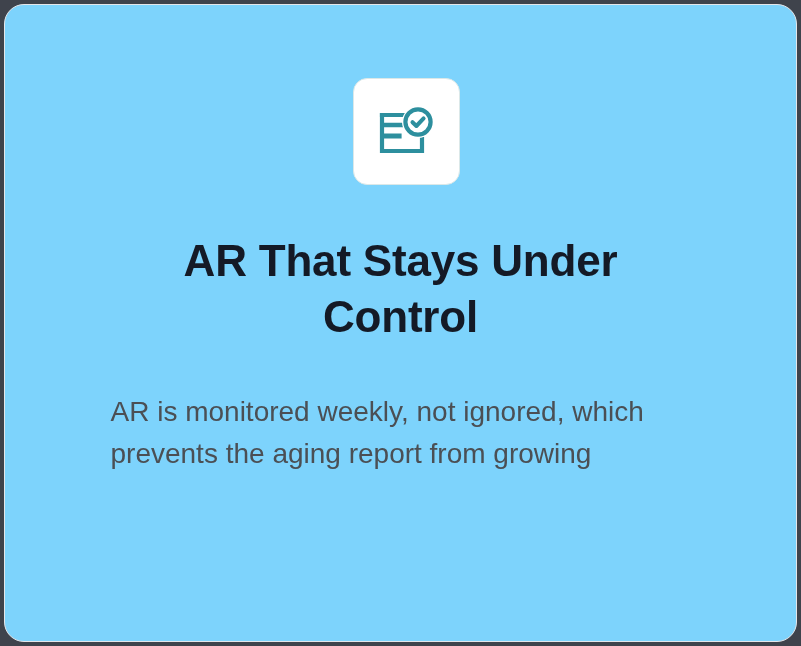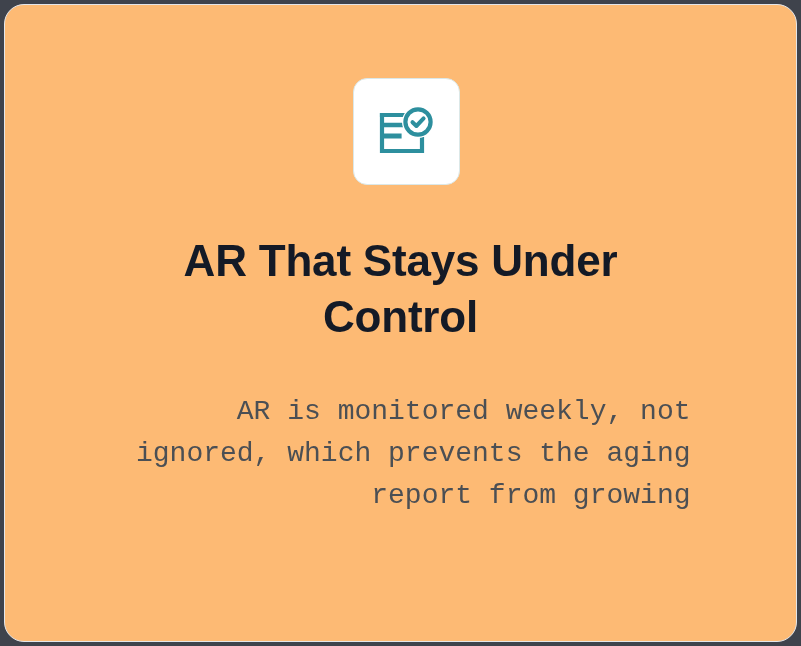--- a/index.html
+++ b/index.html
@@ -14,21 +14,21 @@
     overflow: hidden;
   }
 
   .card {
     position: absolute;
     left: 4px;
     top: 4px;
     width: 793px;
     height: 638px;
     box-sizing: border-box;
-    background: #fdba74;
+    background: #7dd3fc;
     border: 1px solid #e4e6ea;
     border-radius: 20px;
     display: flex;
     flex-direction: column;
     align-items: center;
     overflow: hidden;
   }
 
   
   .icon-tile {
@@ -65,27 +65,26 @@
     margin: 0;
   }
 
   
   .body-text {
     position: absolute;
     left: 50%;
     transform: translateX(-50%);
     top: 386px;
     width: 580px;
-    text-align: right;
+    text-align: left;
     font-size: 28px;
     line-height: 42px;
     font-weight: 400;
     color: #4b4f54;
     margin: 0;
-    font-family: Liberation Mono, monospace;
   }
 </style>
 </head>
 <body>
 
 <div class="card">
 
   <div class="icon-tile">
     <span>
       <svg width="58" height="50" viewBox="0 0 58 50" fill="none" xmlns="http://www.w3.org/2000/svg">

